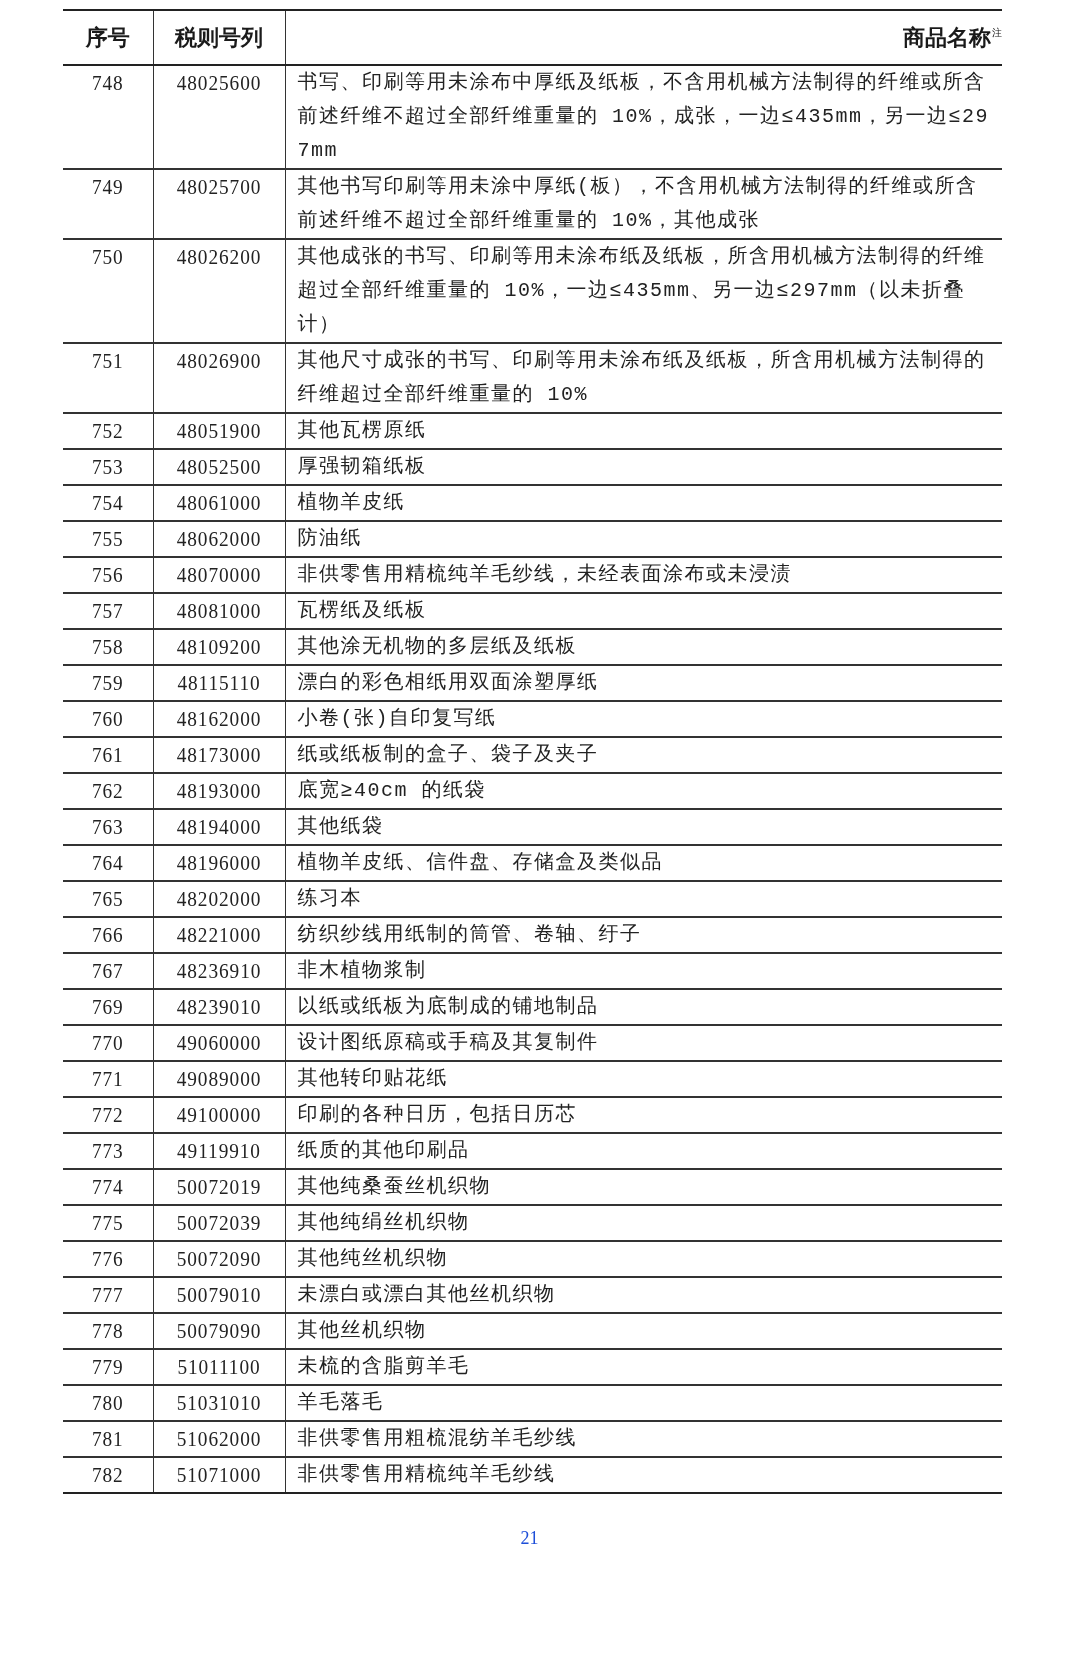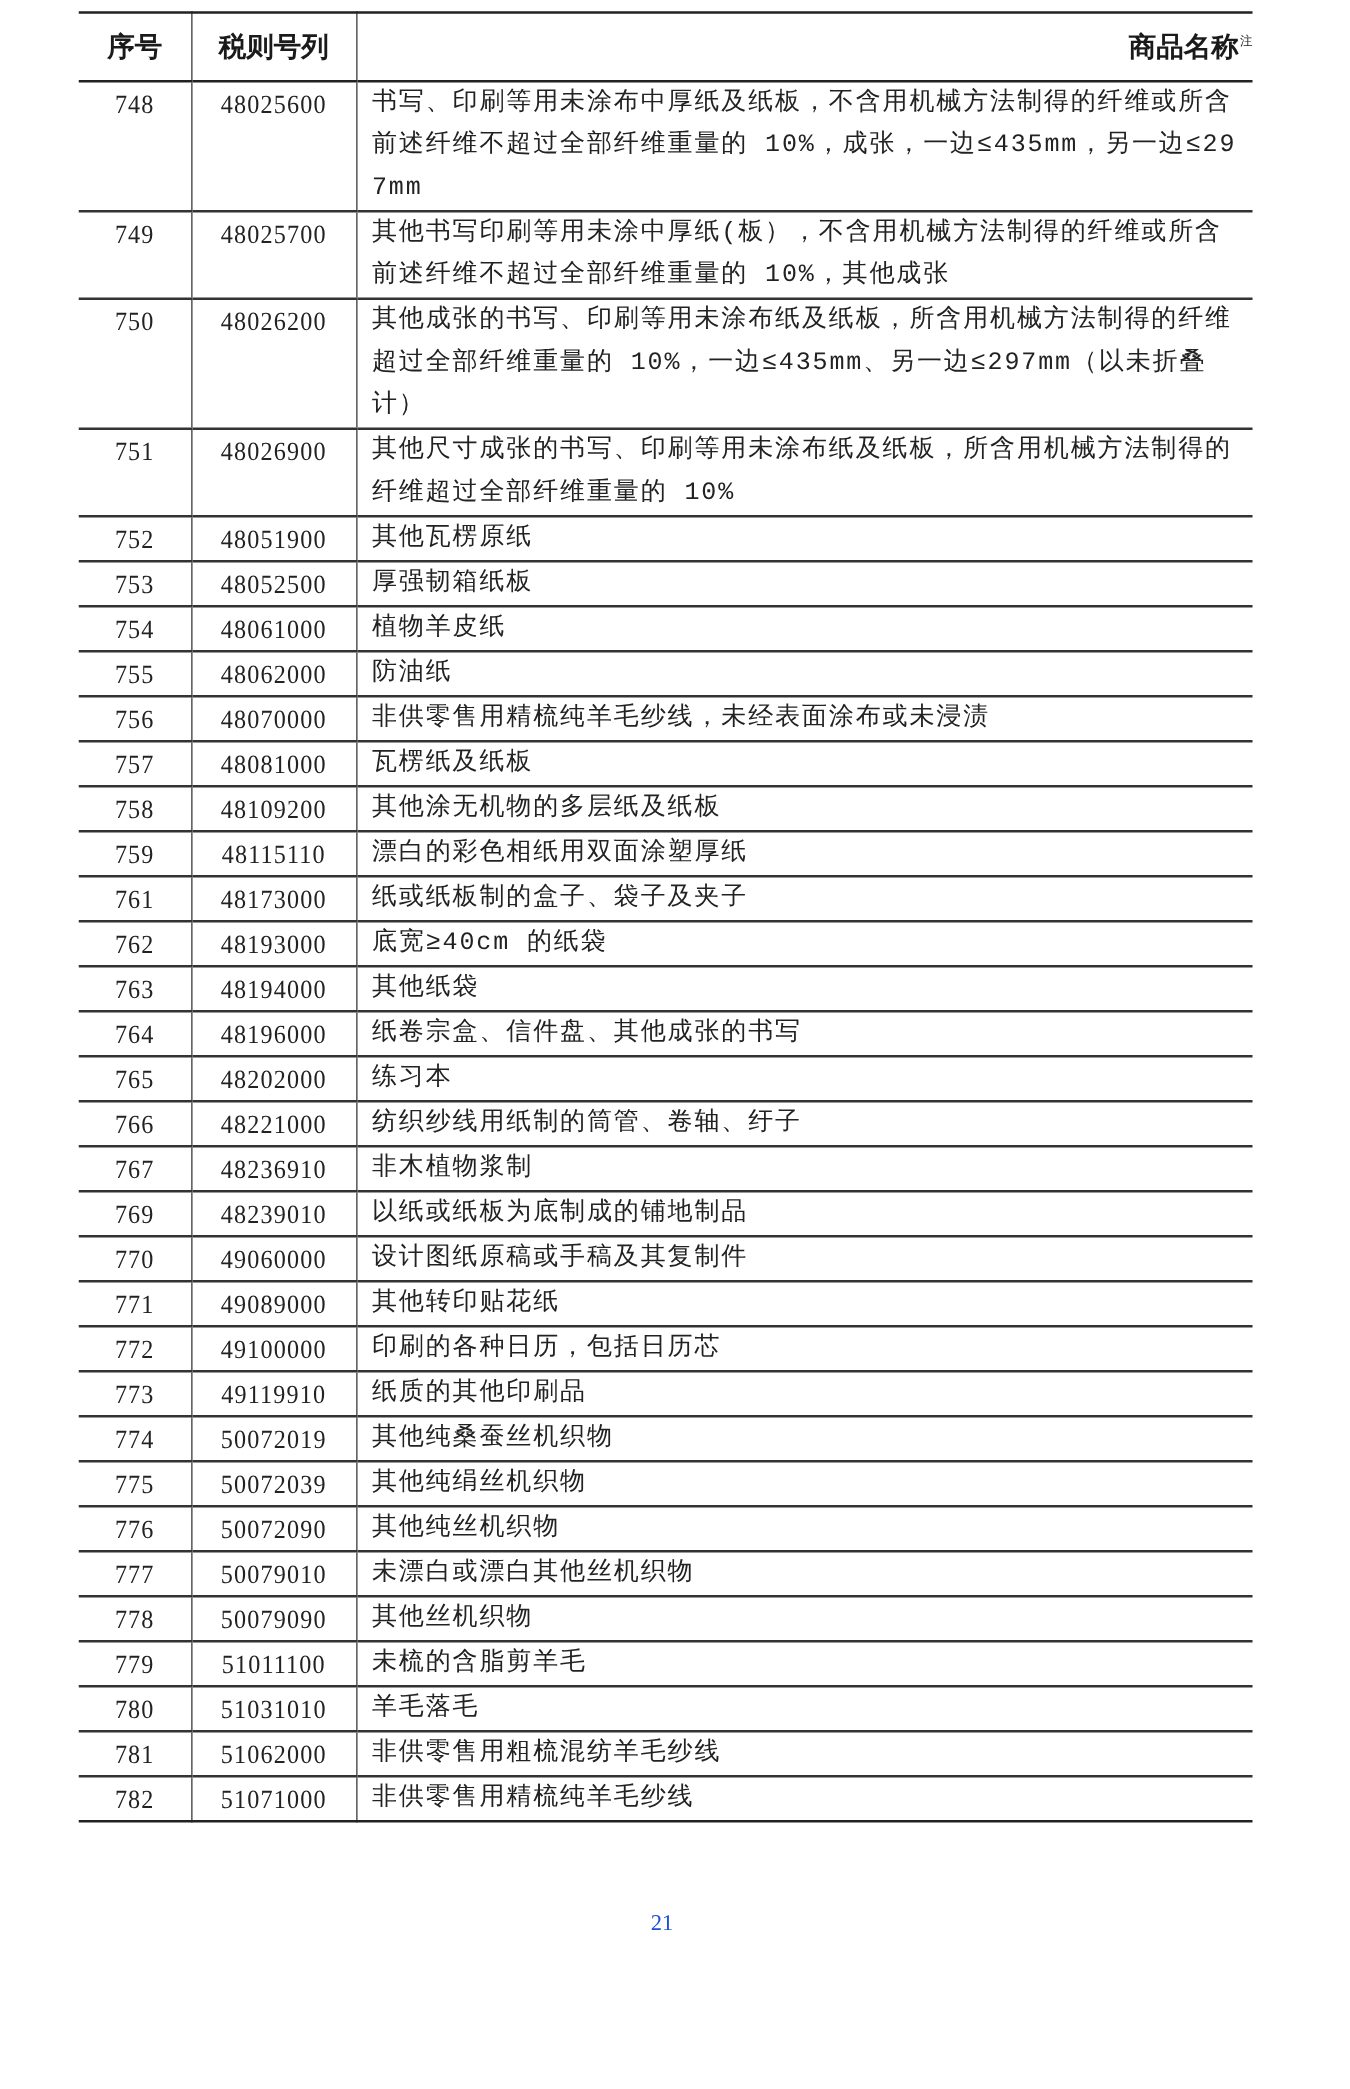--- a/index.html
+++ b/index.html
@@ -177,38 +177,43 @@
           <td class="seq">758</td>
           <td class="code">48109200</td>
           <td class="name">其他涂无机物的多层纸及纸板</td>
         </tr>
         <tr class="single">
           <td class="seq">759</td>
           <td class="code">48115110</td>
           <td class="name">漂白的彩色相纸用双面涂塑厚纸</td>
         </tr>
         <tr class="single">
+          <td class="seq">760</td>
+          <td class="code">48162000</td>
+          <td class="name">小卷(张)自印复写纸</td>
+        </tr>
+        <tr class="single">
           <td class="seq">761</td>
           <td class="code">48173000</td>
           <td class="name">纸或纸板制的盒子、袋子及夹子</td>
         </tr>
         <tr class="single">
           <td class="seq">762</td>
           <td class="code">48193000</td>
           <td class="name">底宽≥40cm 的纸袋</td>
         </tr>
         <tr class="single">
           <td class="seq">763</td>
           <td class="code">48194000</td>
           <td class="name">其他纸袋</td>
         </tr>
         <tr class="single">
           <td class="seq">764</td>
           <td class="code">48196000</td>
-          <td class="name">纸卷宗盒、信件盘、其他成张的书写</td>
+          <td class="name">植物羊皮纸、信件盘、存储盒及类似品</td>
         </tr>
         <tr class="single">
           <td class="seq">765</td>
           <td class="code">48202000</td>
           <td class="name">练习本</td>
         </tr>
         <tr class="single">
           <td class="seq">766</td>
           <td class="code">48221000</td>
           <td class="name">纺织纱线用纸制的筒管、卷轴、纡子</td>

